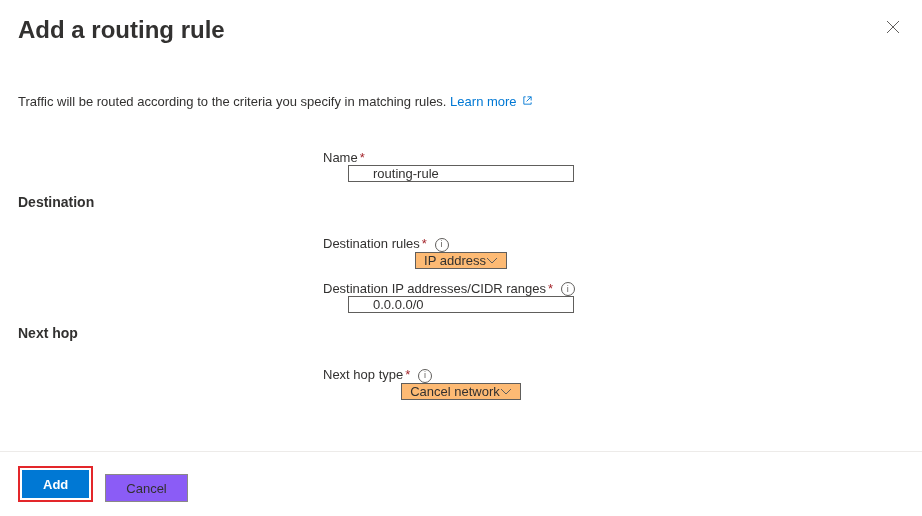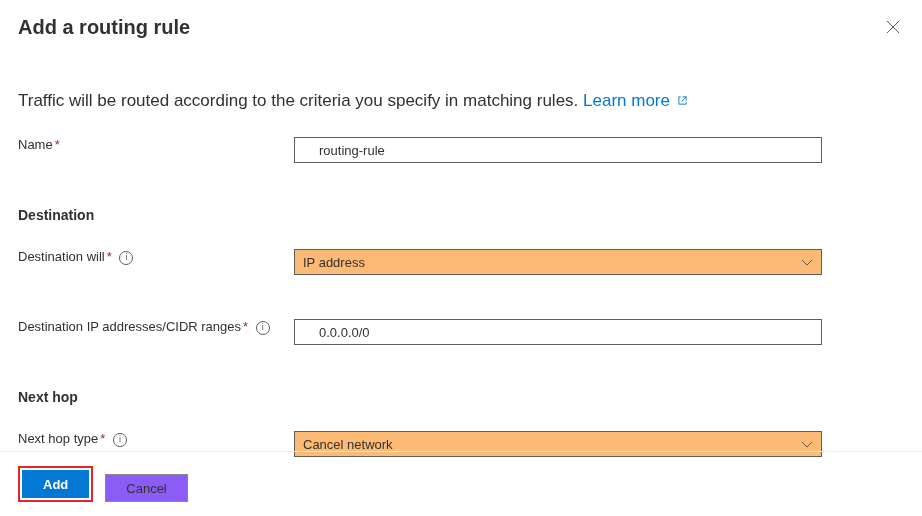--- a/index.html
+++ b/index.html
@@ -19,49 +19,51 @@
     .panel {
       padding: 16px 18px 0 18px;
     }
     .header {
       display: flex;
       justify-content: space-between;
       align-items: flex-start;
       margin-bottom: 50px;
     }
     .title {
-      font-size: 20px;
+      font-size: 24px;
       font-weight: 600;
       color: #323130;
     }
     .close-icon {
       font-size: 16px;
       color: #605e5c;
       cursor: pointer;
       padding: 4px;
       line-height: 1;
     }
     .description {
-      font-size: 17px;
-      color: #323130;
-      margin-bottom: 26px;
+      font-size: 13px;
+      color: #323130;
+      margin-bottom: 41px;
     }
     .learn-more {
       color: #0078d4;
       text-decoration: none;
       cursor: pointer;
     }
     .external-icon {
       color: #0078d4;
       font-size: 11px;
       margin-left: 2px;
     }
     .form-row {
       display: flex;
-      margin-bottom: 44px;
+      align-items: center;
+      margin-bottom: 12px;
+      flex-direction: column;
     }
     .form-label {
       width: 276px;
       font-size: 13px;
       color: #323130;
       flex-shrink: 0;
     }
     .required {
       color: #a4262c;
       margin-left: 2px;
@@ -185,21 +187,21 @@
     <div class="form-label">
       <span>Name</span><span class="required">*</span>
     </div>
     <input type="text" class="text-input" value="routing-rule" style="">
   </div>
 
   <h2 class="section-header">Destination</h2>
 
   <div class="form-row">
     <div class="form-label">
-      <span>Destination will</span><span class="required">*</span>
+      <span>Destination rules</span><span class="required">*</span>
       <span class="info-icon">i</span>
     </div>
     <div class="select-input">
       <span>IP address</span>
       <span class="chevron-down">
         <svg width="12" height="8" viewBox="0 0 12 8">
             <path d="M1 1 L6 6 L11 1" stroke="#605e5c" stroke-width="1" fill="none"></path>
           </svg>
       </span>
     </div>

